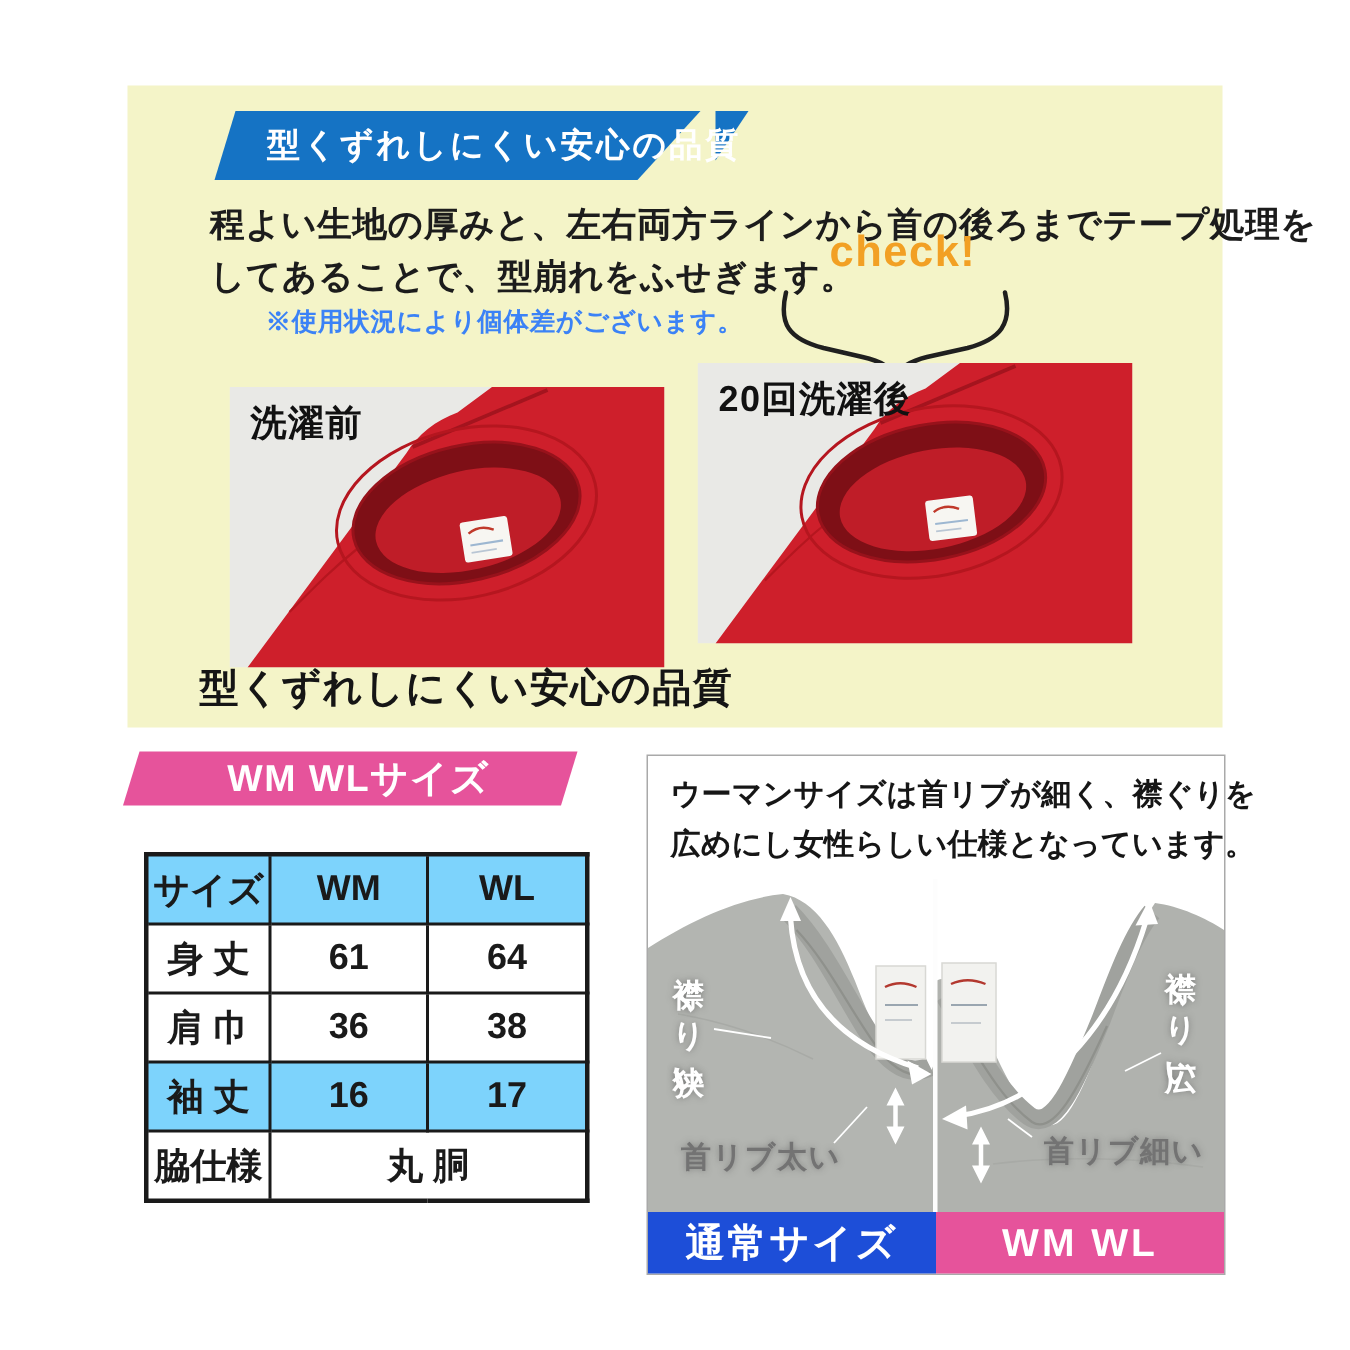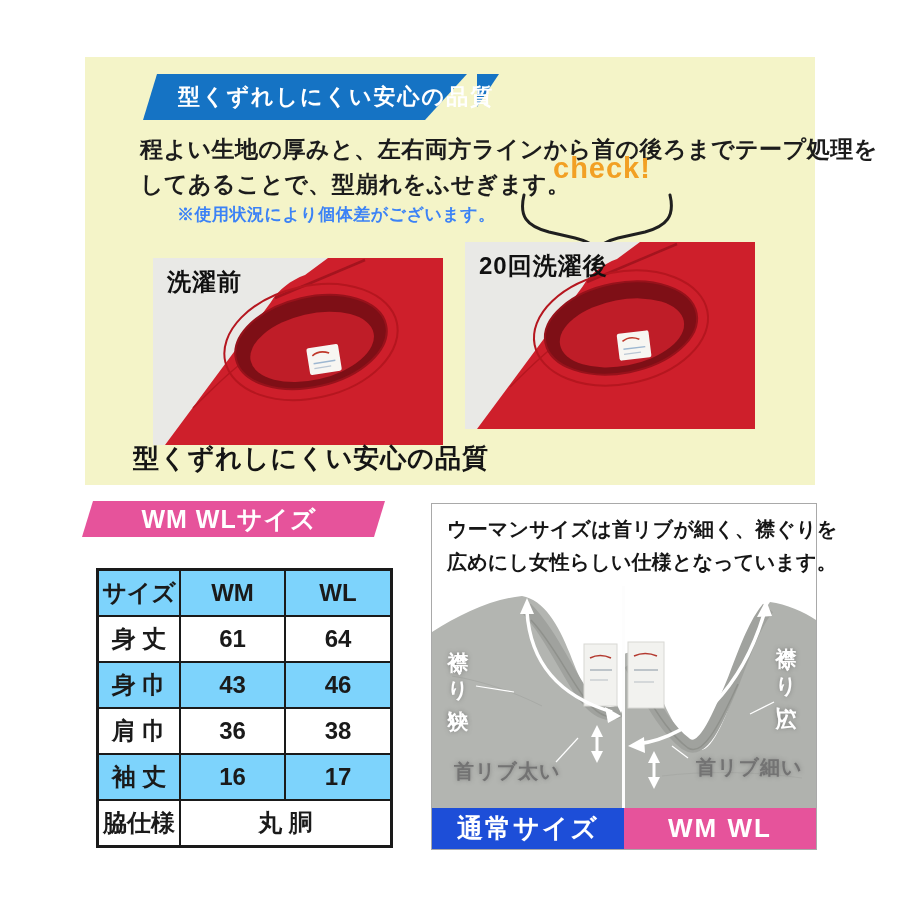--- a/index.html
+++ b/index.html
@@ -23,21 +23,21 @@
   .photo.before { left:137px; } .photo.after { left:465px; }
   .photo-label { position:absolute; top:8px; left:14px; font-size:24px; font-weight:700; color:#111; letter-spacing:1px; }
   .quality-caption { position:absolute; left:133px; top:441px; font-size:26px; font-weight:700; letter-spacing:1px; color:#151515; }
 
   
   .pink-banner {
     position:absolute; left:93px; top:501px; width:292px; height:36px;
     background:#e6539b; transform:skewX(-17deg); transform-origin:0 0;
   }
   .pink-banner-text {
-    position:absolute; left:83px; top:501px; width:292px; height:20px; line-height:36px;
+    position:absolute; left:93px; top:501px; width:292px; height:20px; line-height:36px;
     text-align:center; color:#fff; font-size:25px; font-weight:800; letter-spacing:1px;
   }
   table.size-table {
     position:absolute; left:96px; top:568px; border-collapse:collapse; table-layout:fixed;
     border:3px solid #1a1a1a; background:#fff;
   }
   table.size-table td {
     border:2px solid #1a1a1a; text-align:center; vertical-align:middle;
     font-size:24px; font-weight:600; color:#1a1a1a; height:44px; padding:0;
   }
@@ -142,25 +142,20 @@
         <tr class="gray">
           <td class="col-label">サイズ</td>
           <td class="col-wm">WM</td>
           <td class="col-wl">WL</td>
         </tr>
         <tr class="white">
           <td>身 丈</td>
           <td>61</td>
           <td>64</td>
         </tr>
-        <tr class="gray">
-          <td>身 巾</td>
-          <td>43</td>
-          <td>46</td>
-        </tr>
         <tr class="white">
           <td>肩 巾</td>
           <td>36</td>
           <td>38</td>
         </tr>
         <tr class="gray">
           <td>袖 丈</td>
           <td>16</td>
           <td>17</td>
         </tr>

